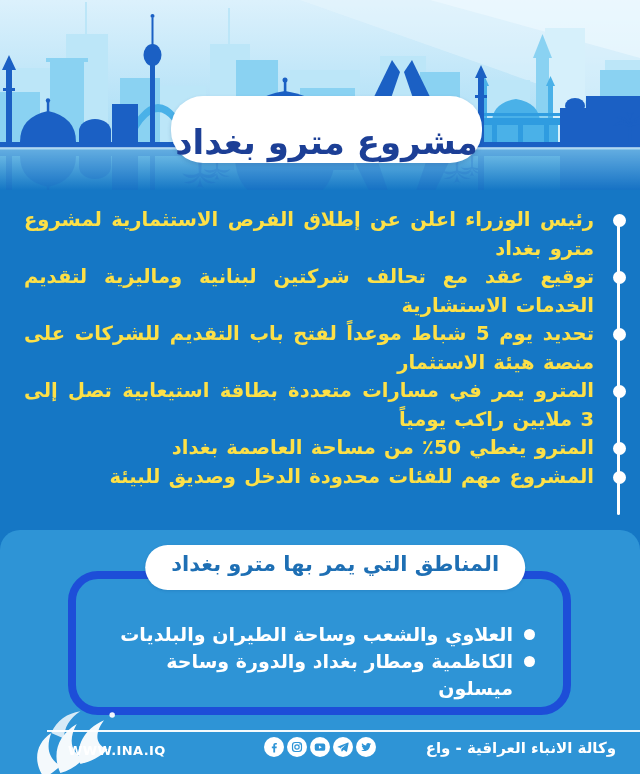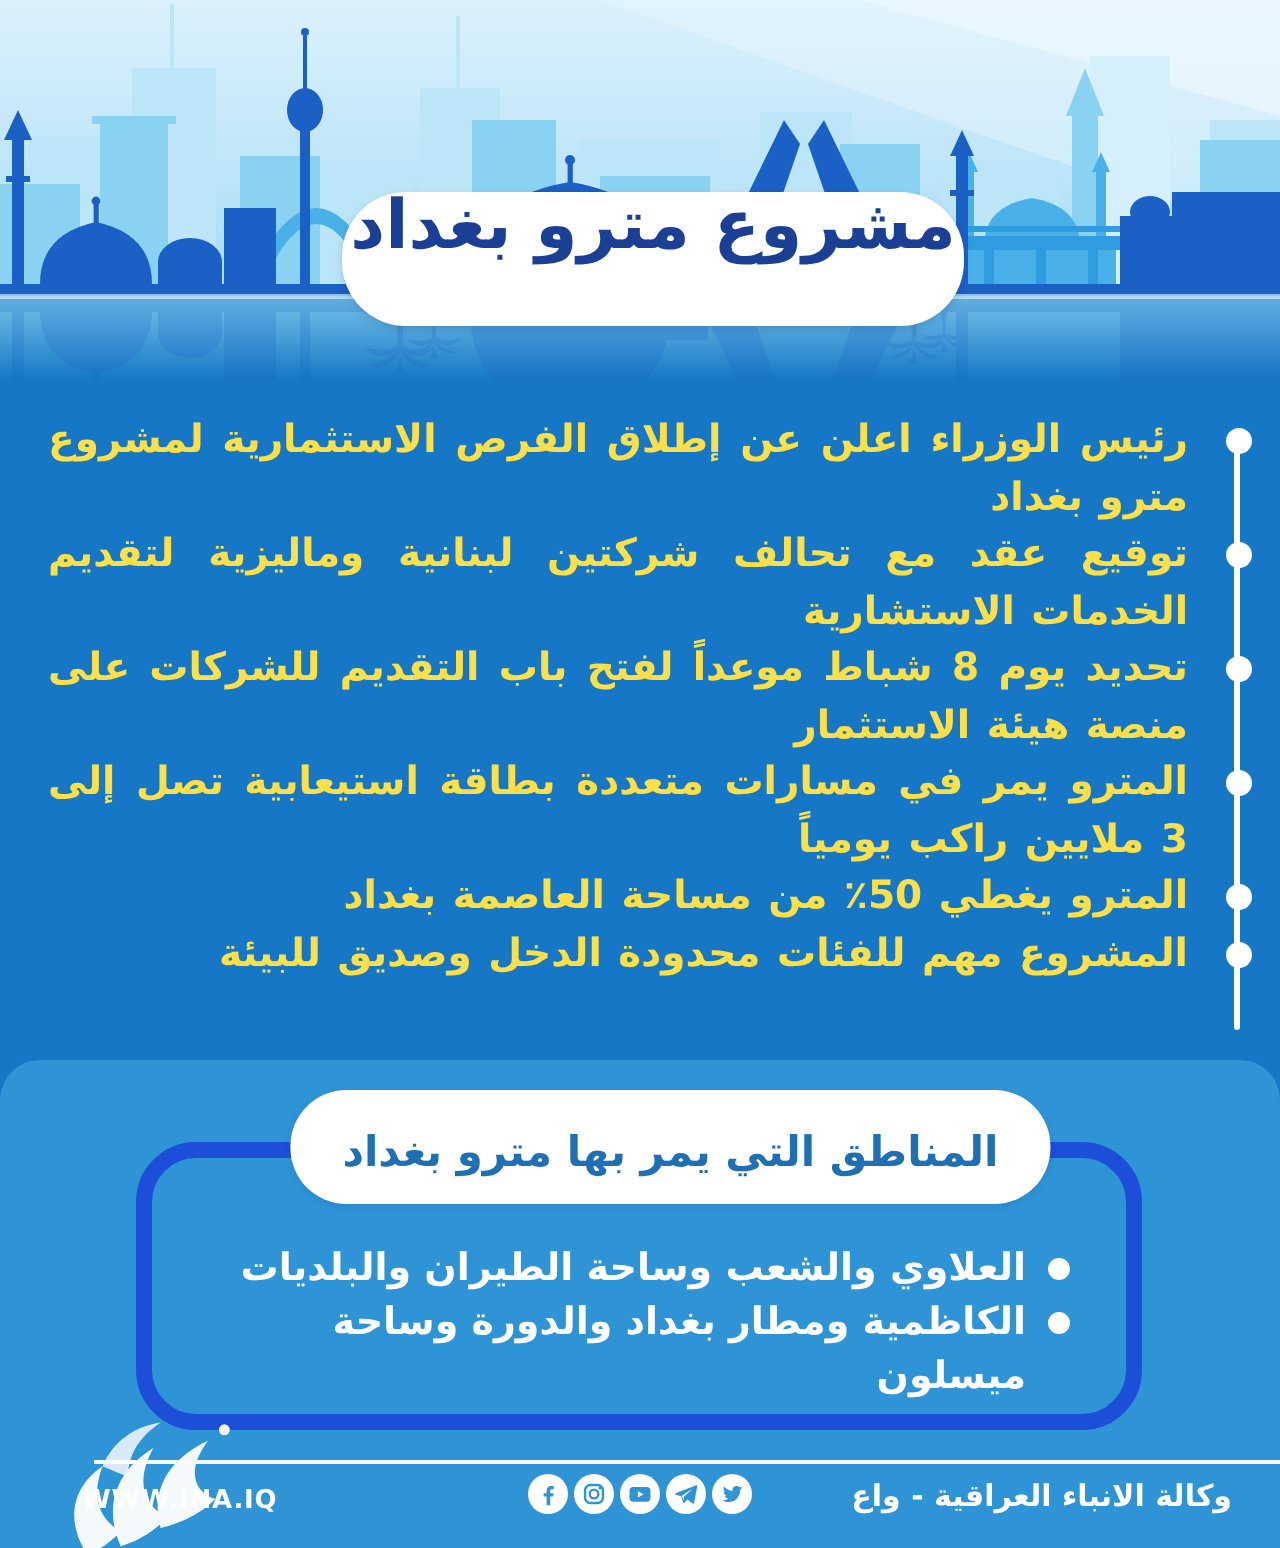--- a/index.html
+++ b/index.html
@@ -8,21 +8,21 @@
     position:relative; width:640px; height:774px; overflow:hidden;
     background:#1577c5; direction:rtl;
     font-family:"DejaVu Sans", sans-serif;
   }
   
   .header-art{ position:relative; width:640px; height:190px; }
   .header-art svg{ display:block; width:640px; height:190px; }
   .title-pill{
     position:absolute; top:96px; left:171px; width:311px; height:67px;
     background:#ffffff; border-radius:32px; z-index:3;
-    display:flex; align-items:flex-start; justify-content:center;
+    display:flex; align-items:flex-end; justify-content:center;
     box-shadow:0 2px 4px rgba(10,50,110,.18);
   }
   .title-pill span{ color:#1c3f96; font-size:34px; font-weight:bold; line-height:1; padding-bottom:4px; }
   
   .body-facts{ position:relative; width:640px; height:340px; }
   .facts{
     position:relative; list-style:none; height:340px;
     padding:16px 46px 0 24px;
   }
   .facts::after{
@@ -38,21 +38,21 @@
     width:13px; height:13px; border-radius:50%; background:#fff;
   }
   
   .bottom{
     position:relative; width:640px; height:244px;
     background:#2e94d6; border-radius:20px 20px 0 0;
   }
   .areas-label{
     position:absolute; top:15px; left:50%; transform:translateX(-46%); z-index:2;
     background:#fff; color:#1e6fb4; font-weight:bold; font-size:21px;
-    padding:19px 26px 14px; border-radius:28px; white-space:nowrap;
+    padding:7px 26px 14px; border-radius:28px; white-space:nowrap;
     box-shadow:0 1px 3px rgba(10,50,110,.15);
   }
   .areas-box{
     position:absolute; top:41px; left:68px; width:503px; height:144px;
     border:8px solid #1d4ed8; border-radius:30px;
   }
   .areas-list{ list-style:none; margin:42px 26px 0 20px; }
   .areas-list li{
     position:relative; color:#fff; font-weight:bold; font-size:19px;
     line-height:27px; text-align:right; padding-right:24px;
@@ -73,21 +73,21 @@
   .socials{
     position:absolute; top:207px; left:50%; transform:translateX(-50%);
     display:flex; gap:3px; direction:ltr;
   }
   .social-circle{
     width:20px; height:20px; border-radius:50%; background:#fff;
     display:flex; align-items:center; justify-content:center;
   }
   .social-circle svg{ width:14px; height:14px; display:block; }
   .website{
-    position:absolute; top:213px; left:41px; z-index:2; direction:ltr;
+    position:absolute; top:213px; left:68px; z-index:2; direction:ltr;
     color:#fff; font-weight:bold; font-size:13px; letter-spacing:.4px;
   }
   .ina-logo{ position:absolute; bottom:-4px; left:24px; z-index:1; opacity:.95; }
 </style>
 </head>
 <body>
 
 <div class="poster">
 
   <div class="header-art">
@@ -206,21 +206,21 @@
 
     <div class="title-pill">
       <span>مشروع مترو بغداد</span>
     </div>
   </div>
 
   <div class="body-facts">
     <ul class="facts">
       <li>رئيس الوزراء اعلن عن إطلاق الفرص الاستثمارية لمشروع مترو بغداد</li>
       <li>توقيع عقد مع تحالف شركتين لبنانية وماليزية لتقديم الخدمات الاستشارية</li>
-      <li>تحديد يوم 8 شباط موعداً لفتح باب التقديم للشركات على منصة هيئة الاستثمار</li>
+      <li>تحديد يوم 5 شباط موعداً لفتح باب التقديم للشركات على منصة هيئة الاستثمار</li>
       <li>المترو يمر في مسارات متعددة بطاقة استيعابية تصل إلى 3 ملايين راكب يومياً</li>
       <li>المترو يغطي 50٪ من مساحة العاصمة بغداد</li>
       <li>المشروع مهم للفئات محدودة الدخل وصديق للبيئة</li>
     </ul>
   </div>
 
   <div class="bottom">
     <div class="areas-label">المناطق التي يمر بها مترو بغداد</div>
     <div class="areas-box">
       <ul class="areas-list">

